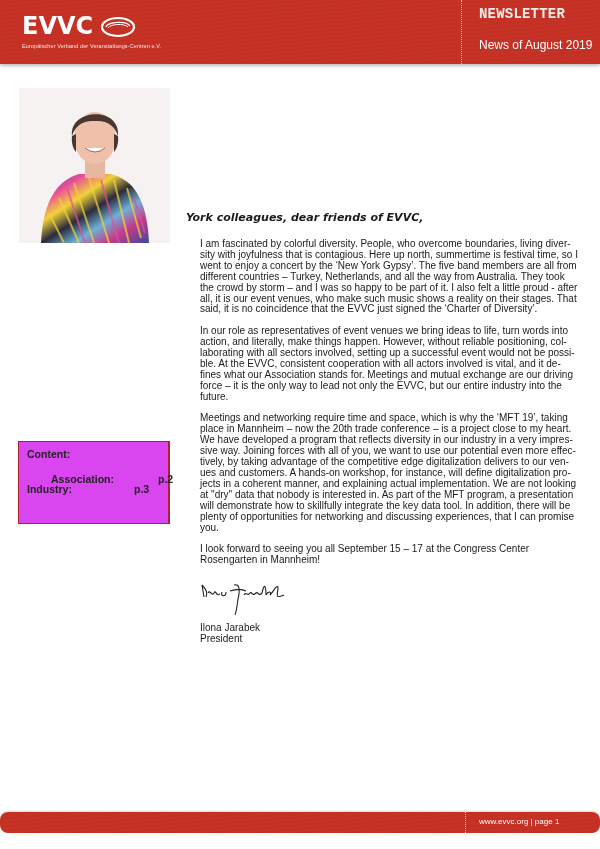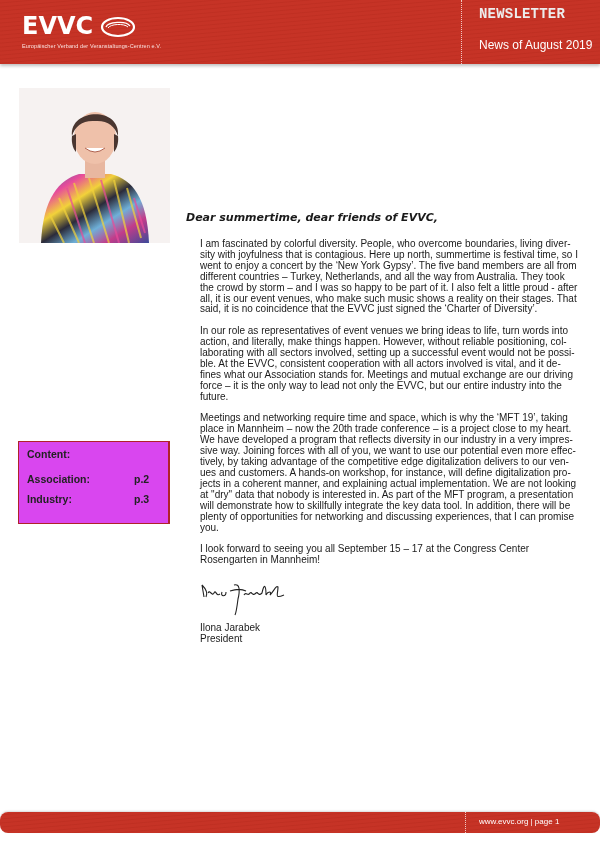--- a/index.html
+++ b/index.html
@@ -108,21 +108,21 @@
     <path d="M40 110 L 60 155 M55 95 L 75 155 M70 90 L 90 155 M95 92 L 110 155 M30 125 L 45 155 M108 100 L 122 150" stroke="#f2d23a" stroke-width="2" opacity="0.7"></path>
     <path d="M48 100 L 66 155 M82 92 L 100 155 M115 110 L 126 145" stroke="#e84c9a" stroke-width="2" opacity="0.7"></path>
     <rect x="66" y="68" width="20" height="22" fill="#e8b7a0"></rect>
     <ellipse cx="76" cy="50" rx="21" ry="26" fill="#efc1aa"></ellipse>
     <path d="M53 48 C 50 20, 102 18, 99 48 C 96 38, 88 32, 76 33 C 64 32, 56 38, 53 48 Z" fill="#4a3630"></path>
     <path d="M53 48 C 52 56, 55 62, 57 64 L 57 46 Z M99 48 C 100 56, 97 62, 95 64 L 95 46 Z" fill="#4a3630"></path>
     <path d="M66 60 Q 76 68 86 60" fill="#fff" stroke="#b0624f" stroke-width="1"></path>
   </svg>
 </div>
 
-<div class="greeting">Dear summertime, dear friends of EVVC,</div>
+<div class="greeting">York colleagues, dear friends of EVVC,</div>
 
 <div class="body-text">
   <p>I am fascinated by colorful diversity. People, who overcome boundaries, living diver-
 sity with joyfulness that is contagious. Here up north, summertime is festival time, so I
 went to enjoy a concert by the ‘New York Gypsy’. The five band members are all from
 different countries – Turkey, Netherlands, and all the way from Australia. They took
 the crowd by storm – and I was so happy to be part of it. I also felt a little proud - after
 all, it is our event venues, who make such music shows a reality on their stages. That
 said, it is no coincidence that the EVVC just signed the ‘Charter of Diversity’.</p>
   <p>In our role as representatives of event venues we bring ideas to life, turn words into
@@ -151,25 +151,25 @@
       <path d="M34 8 C 40 6, 40 14, 38 22 C 37 30, 36 36, 35 38 M30 14 C 36 12, 42 12, 46 14" fill="none" stroke="#222" stroke-width="1.1"></path>
       <path d="M44 18 C 46 14, 48 20, 50 16 C 52 14, 52 20, 56 16 C 58 14, 58 20, 62 16 C 64 6, 66 8, 66 18 C 68 14, 72 14, 70 18 C 74 14, 76 8, 78 10 C 78 18, 74 22, 84 18" fill="none" stroke="#222" stroke-width="1.1"></path>
     </svg>
   </div>
   <div>Ilona Jarabek</div>
   <div>President</div>
 </div>
 
 <div class="contents-box">
   <div class="contents-title">Content:</div>
-  <div class="contents-row" style="top:31px;">
+  <div class="contents-row" style="top:31px;margin-left:24px;">
     <span>Association:</span>
     <span class="pg">p.2</span>
   </div>
-  <div class="contents-row" style="top:51px;">
+  <div class="contents-row" style="top:41px;">
     <span>Industry:</span>
     <span class="pg">p.3</span>
   </div>
 </div>
 
 <div class="footer">
   <div class="footer-divider"></div>
   <div class="footer-text">www.evvc.org | page 1</div>
 </div>
 

